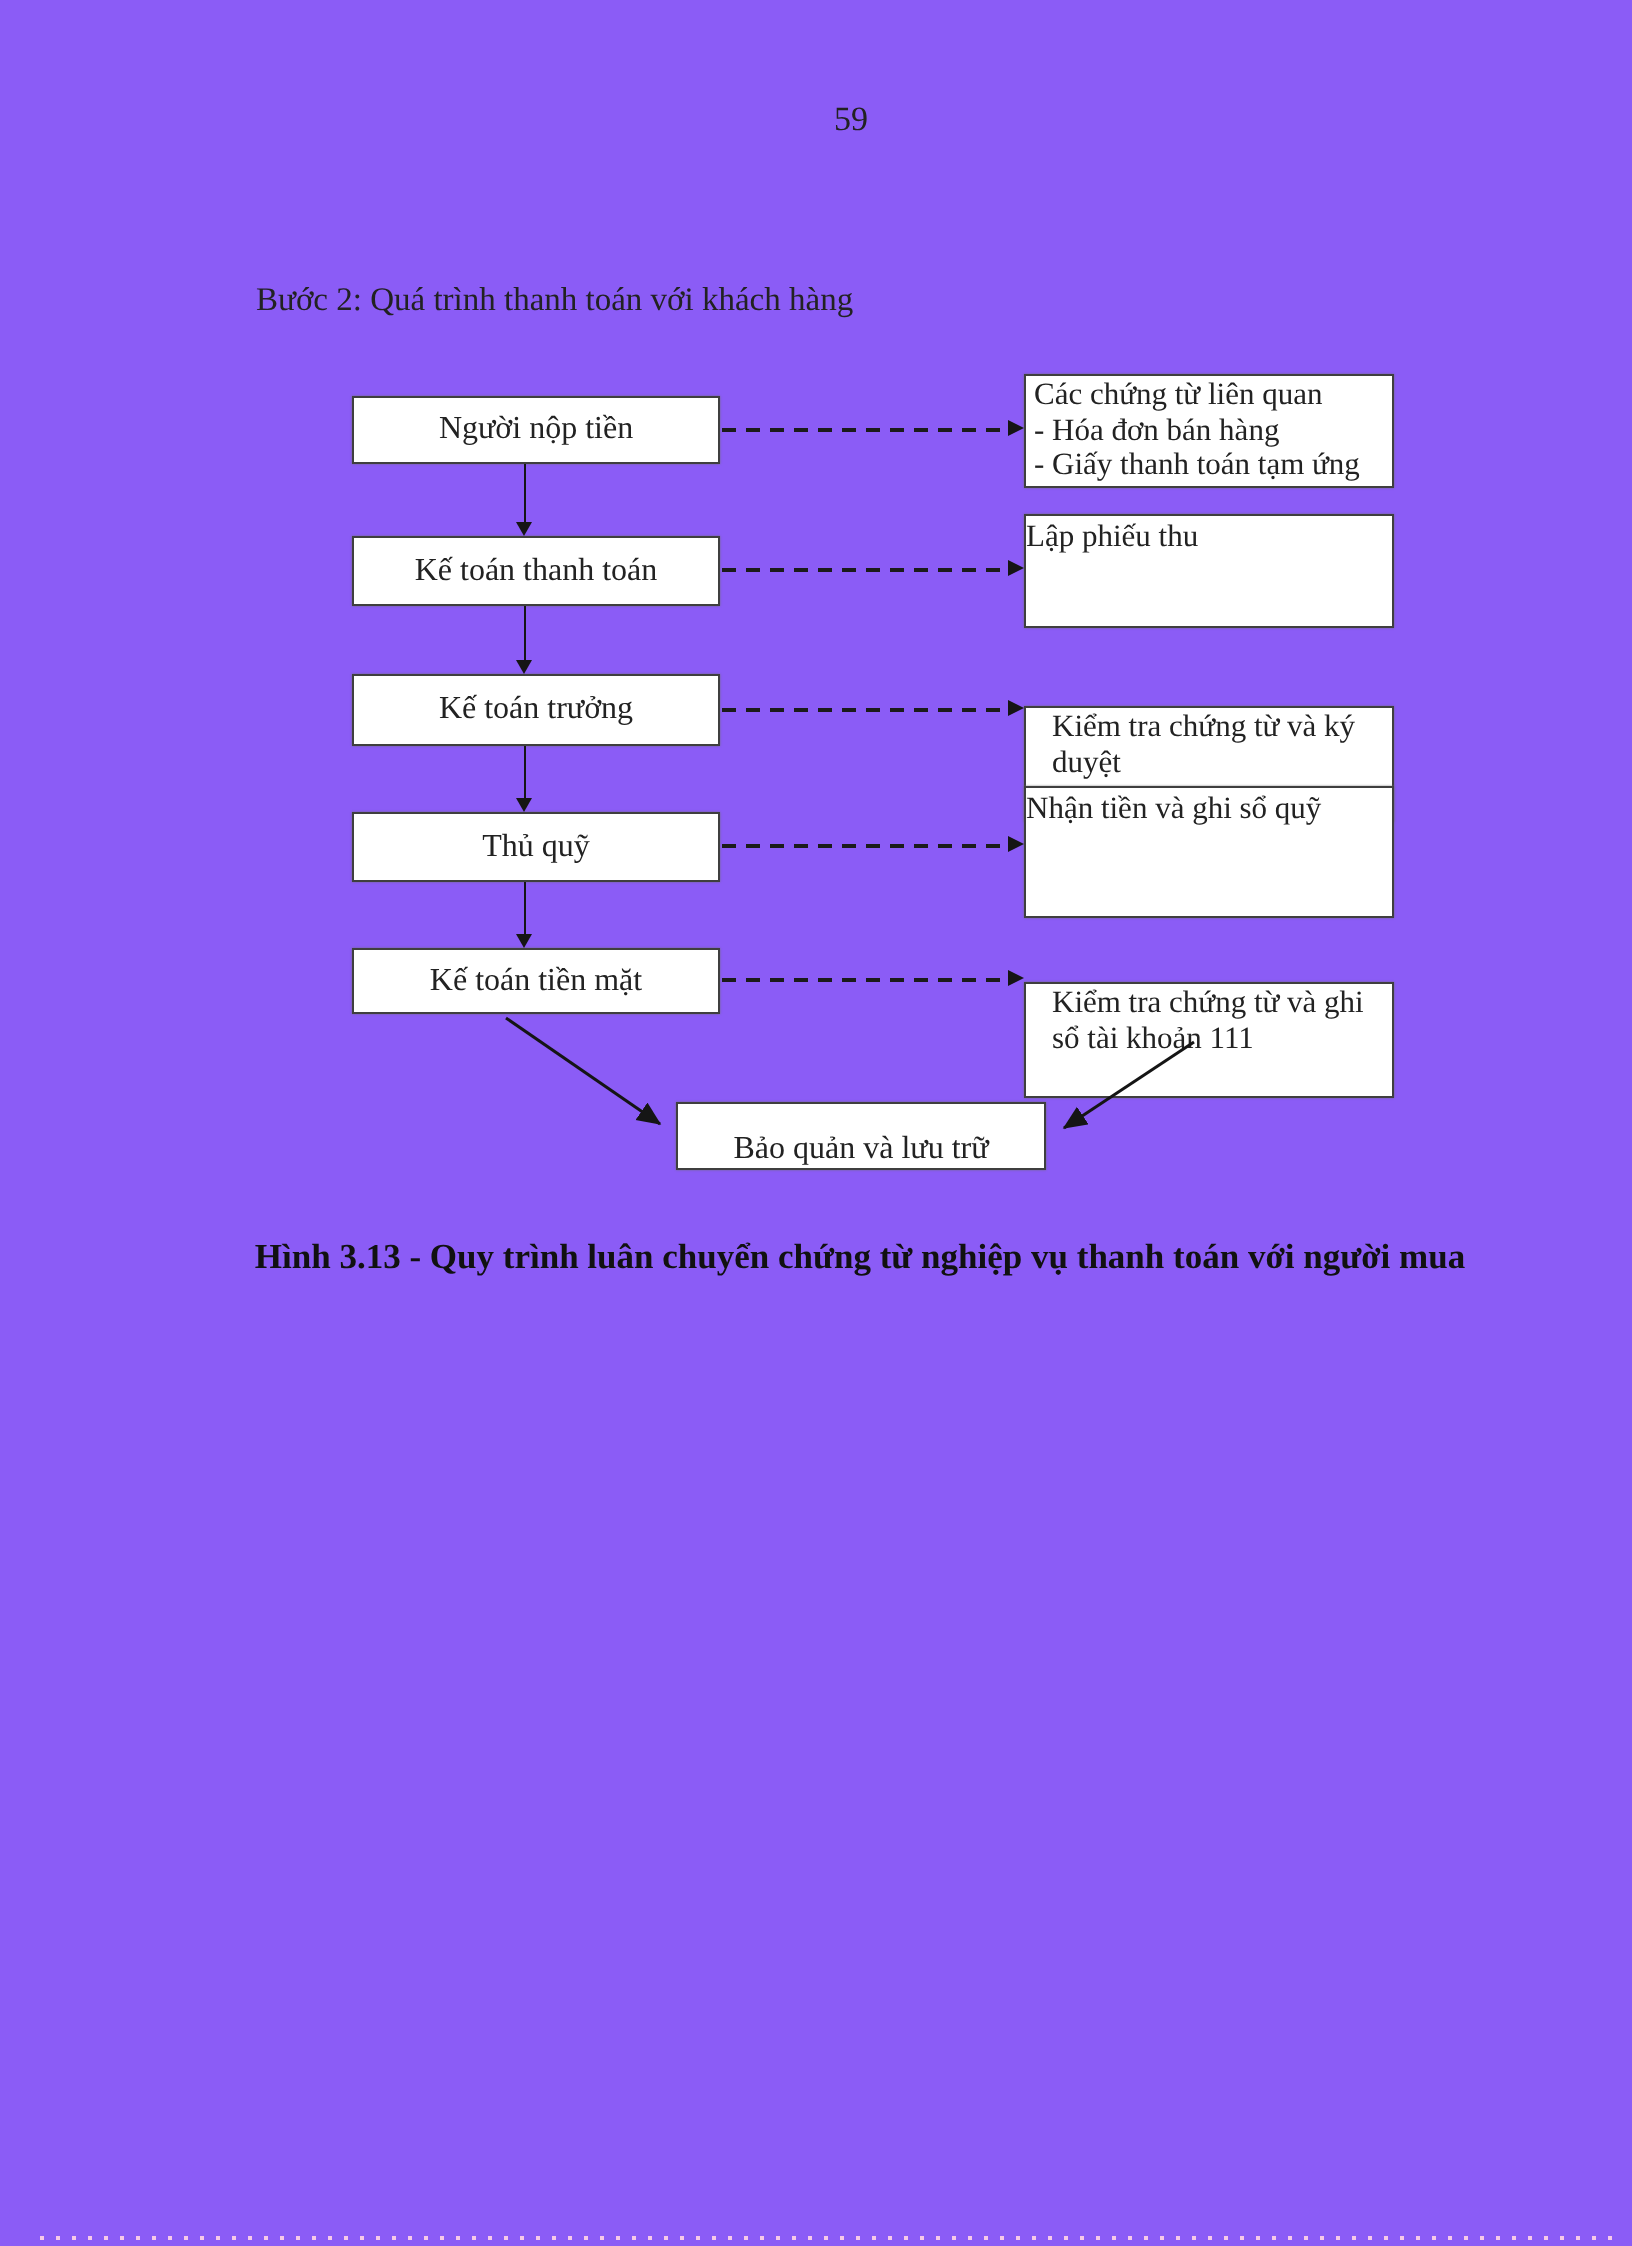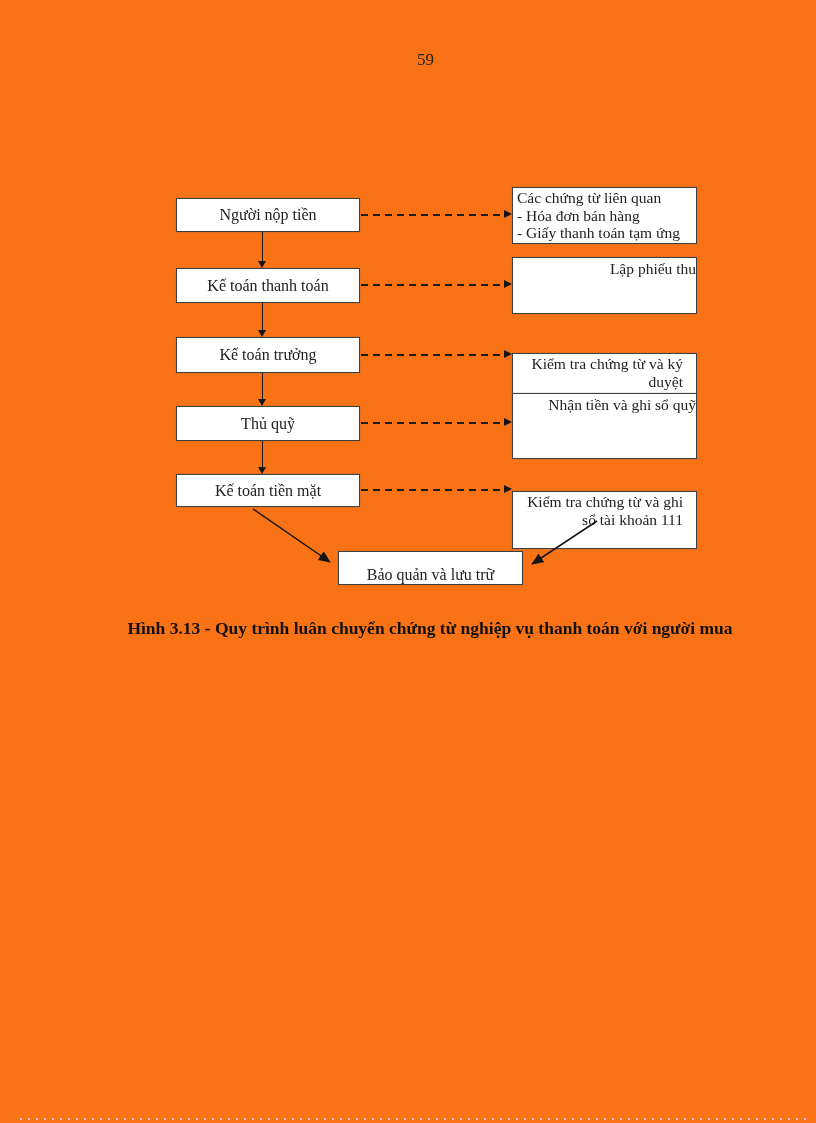--- a/index.html
+++ b/index.html
@@ -1,32 +1,32 @@
 <!DOCTYPE html>
 <html><head>
 <meta charset="utf-8">
 <style>
   html,body{margin:0;padding:0;background:#ffffff;}
   .page{
-    position:relative;width:816px;height:1123px;background:#f97316;overflow:hidden;
+    position:relative;width:816px;height:1123px;background:#8b5cf6;overflow:hidden;
     font-family:"Liberation Serif","DejaVu Serif",serif;color:#1f1f1f;
   }
   .page-number{position:absolute;left:417px;top:50px;font-size:17px;color:#222;}
   .step-title{position:absolute;left:128px;top:140px;font-size:16.5px;color:#222;white-space:nowrap;}
   .caption{
     position:absolute;left:430px;top:618px;transform:translateX(-50%);
     font-size:17.5px;font-weight:bold;color:#111;white-space:nowrap;
   }
   .box{
     position:absolute;border:1.4px solid #3f3f3f;background:#fff;
     box-shadow:0 0 1px rgba(110,110,110,.85);
     font-size:15.5px;color:#222;box-sizing:border-box;
   }
   .lbox{left:176px;width:184px;display:flex;align-items:center;justify-content:center;text-align:center;font-size:16px;}
-  .rbox{left:512px;width:185px;text-align:right;}
+  .rbox{left:512px;width:185px;text-align:left;}
   .rbox .rline{padding-top:2px;}
   .rbox.wrap2{padding:1px 13px 0 13px;line-height:1.15;margin-top:28px;}
   .rbox1{padding:1px 0 0 4px;text-align:left;line-height:1.13;}
   .bottom-box{left:338px;width:185px;display:flex;align-items:flex-end;justify-content:center;font-size:16px;}
   
   .arrow-v{position:absolute;left:262px;width:0;border-left:1.5px solid #151515;}
   .arrow-v::after{
     content:"";position:absolute;left:-5.3px;bottom:-7px;width:0;height:0;
     border-left:4.5px solid transparent;border-right:4.5px solid transparent;border-top:7px solid #151515;
   }
@@ -45,20 +45,21 @@
     background:repeating-linear-gradient(to right,#f6c9e8 0 2px,transparent 2px 8px);
   }
 </style>
 </head>
 <body>
 
 <div class="page">
 
   <div class="page-number">59</div>
 
+  <div class="step-title">Bước 2: Quá trình thanh toán với khách hàng</div>
 
   <div>
 
     <div class="box lbox" style="top:198px;height:34px;justify-content:center;">
       <span>Người nộp tiền</span>
     </div>
     <div class="box lbox" style="top:268px;height:35px;">
       <span>Kế toán thanh toán</span>
     </div>
     <div class="box lbox" style="top:337px;height:36px;">

